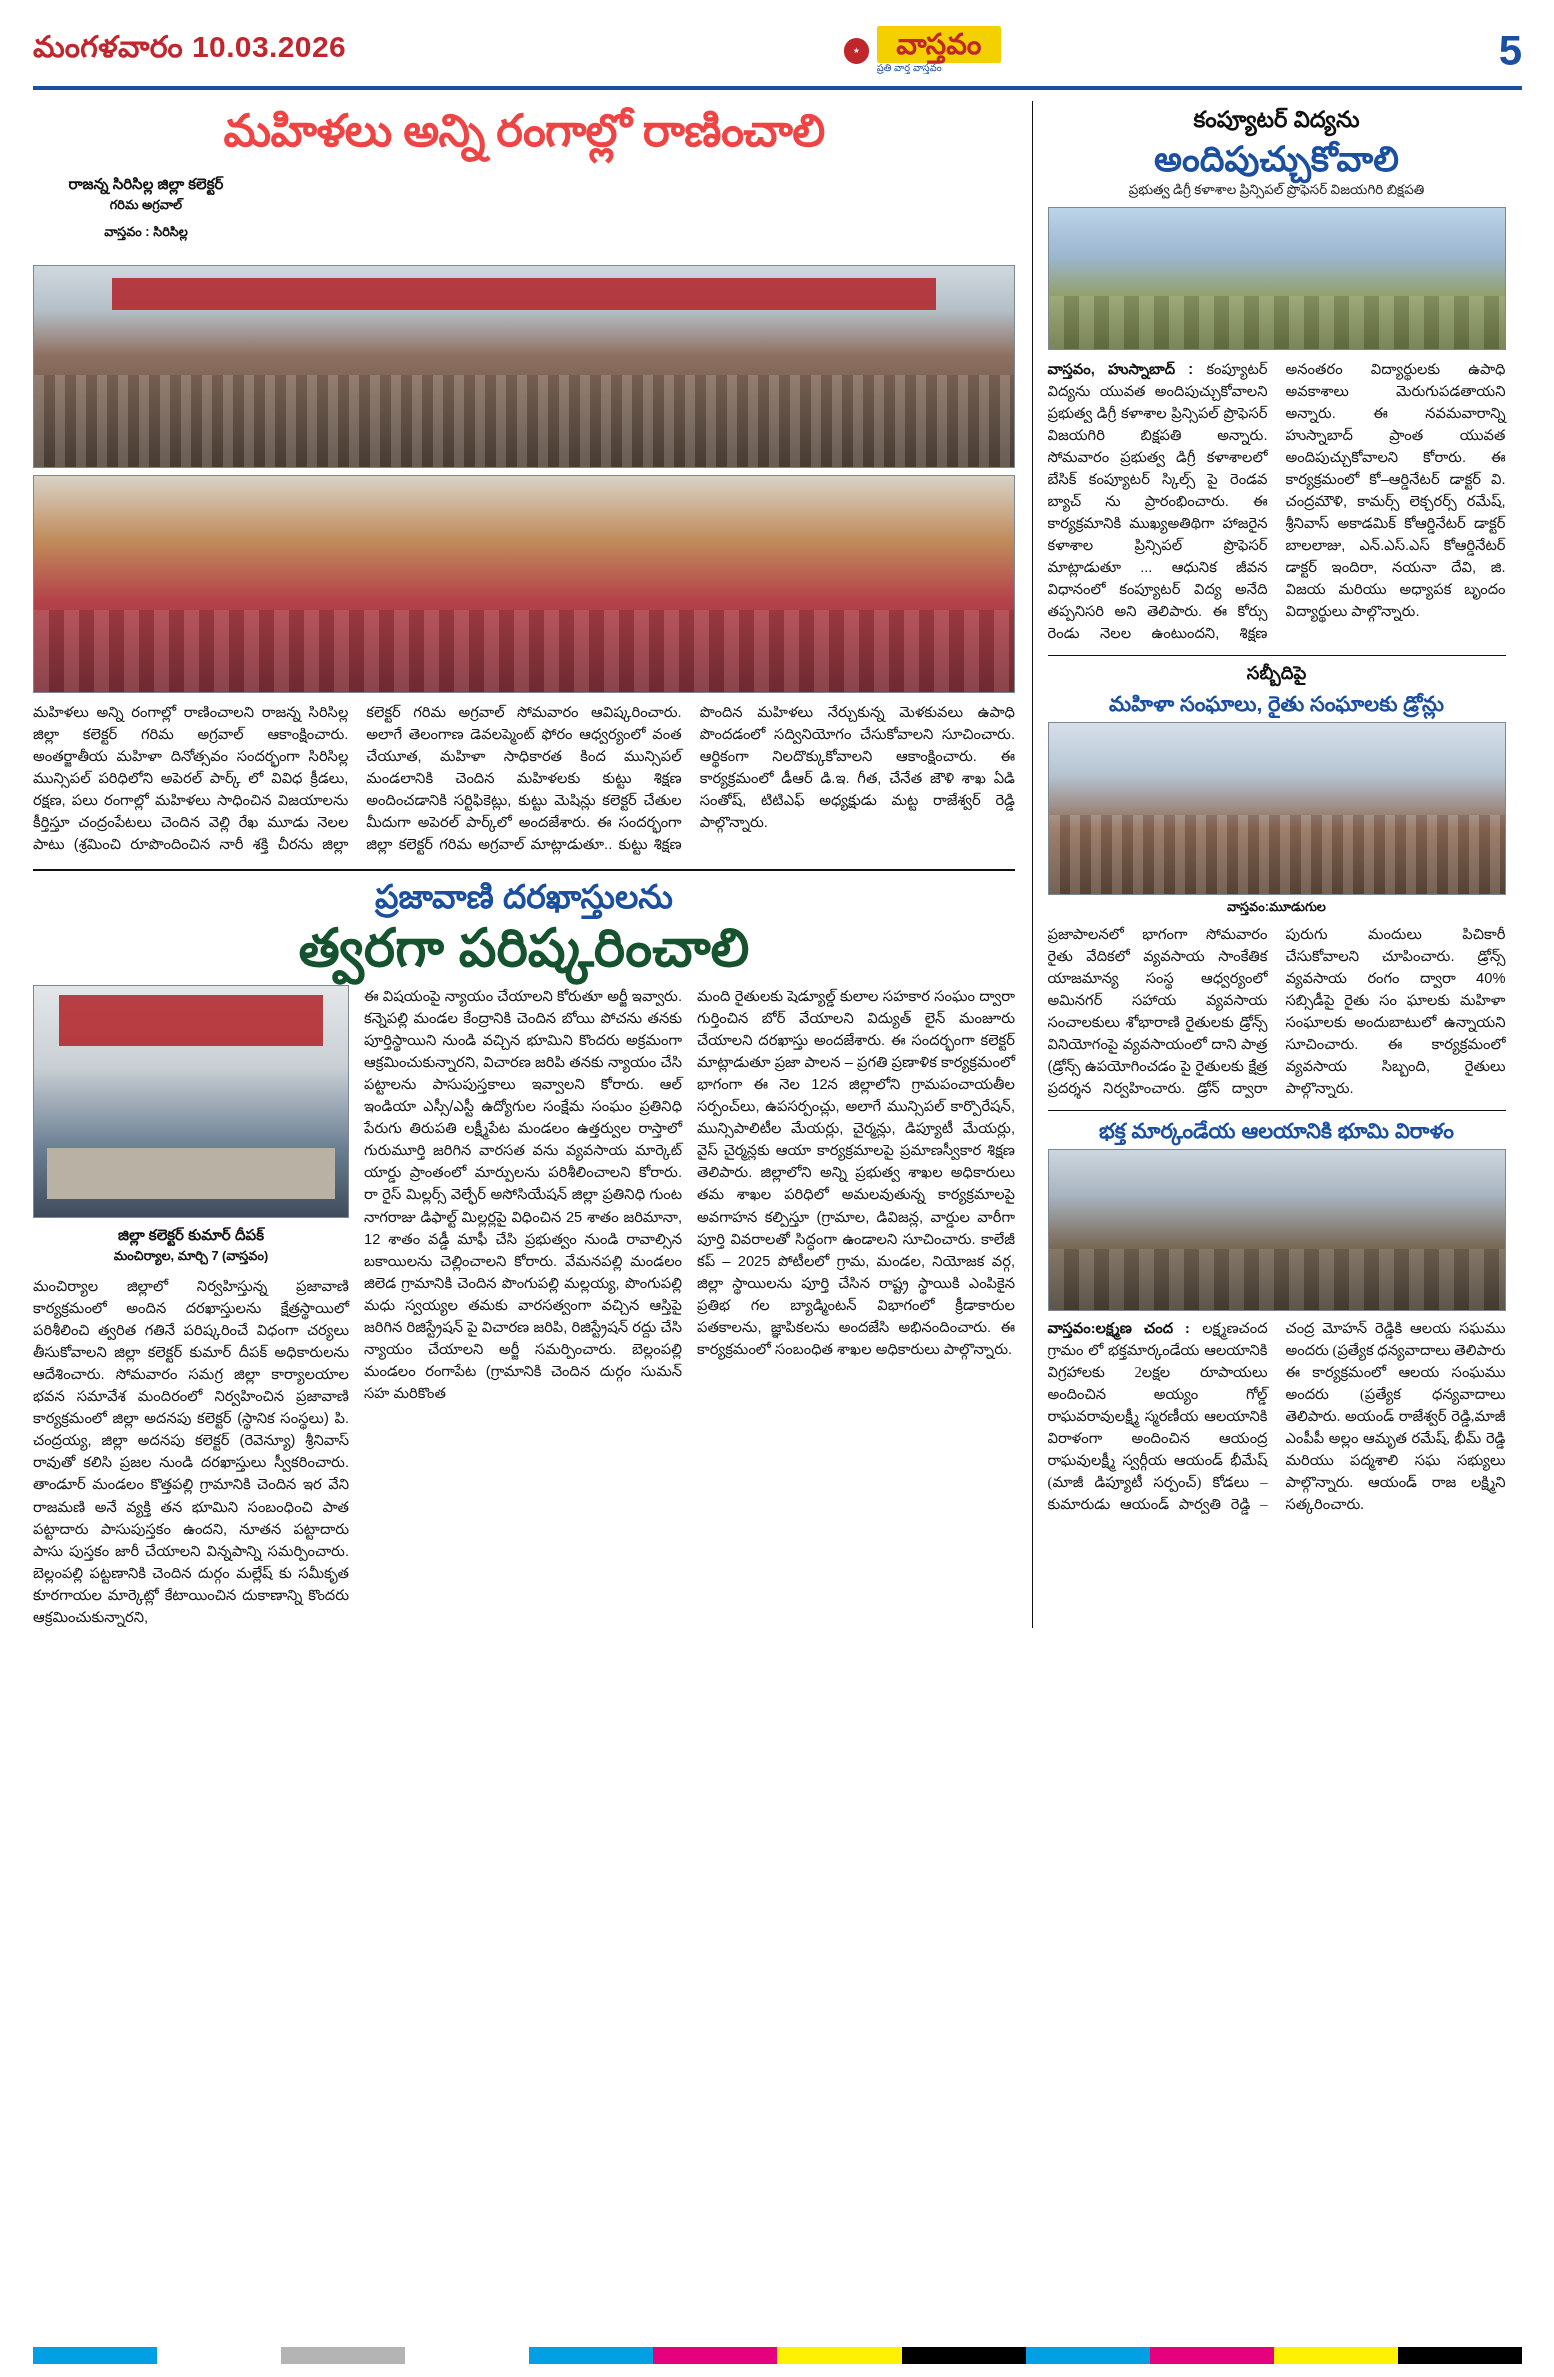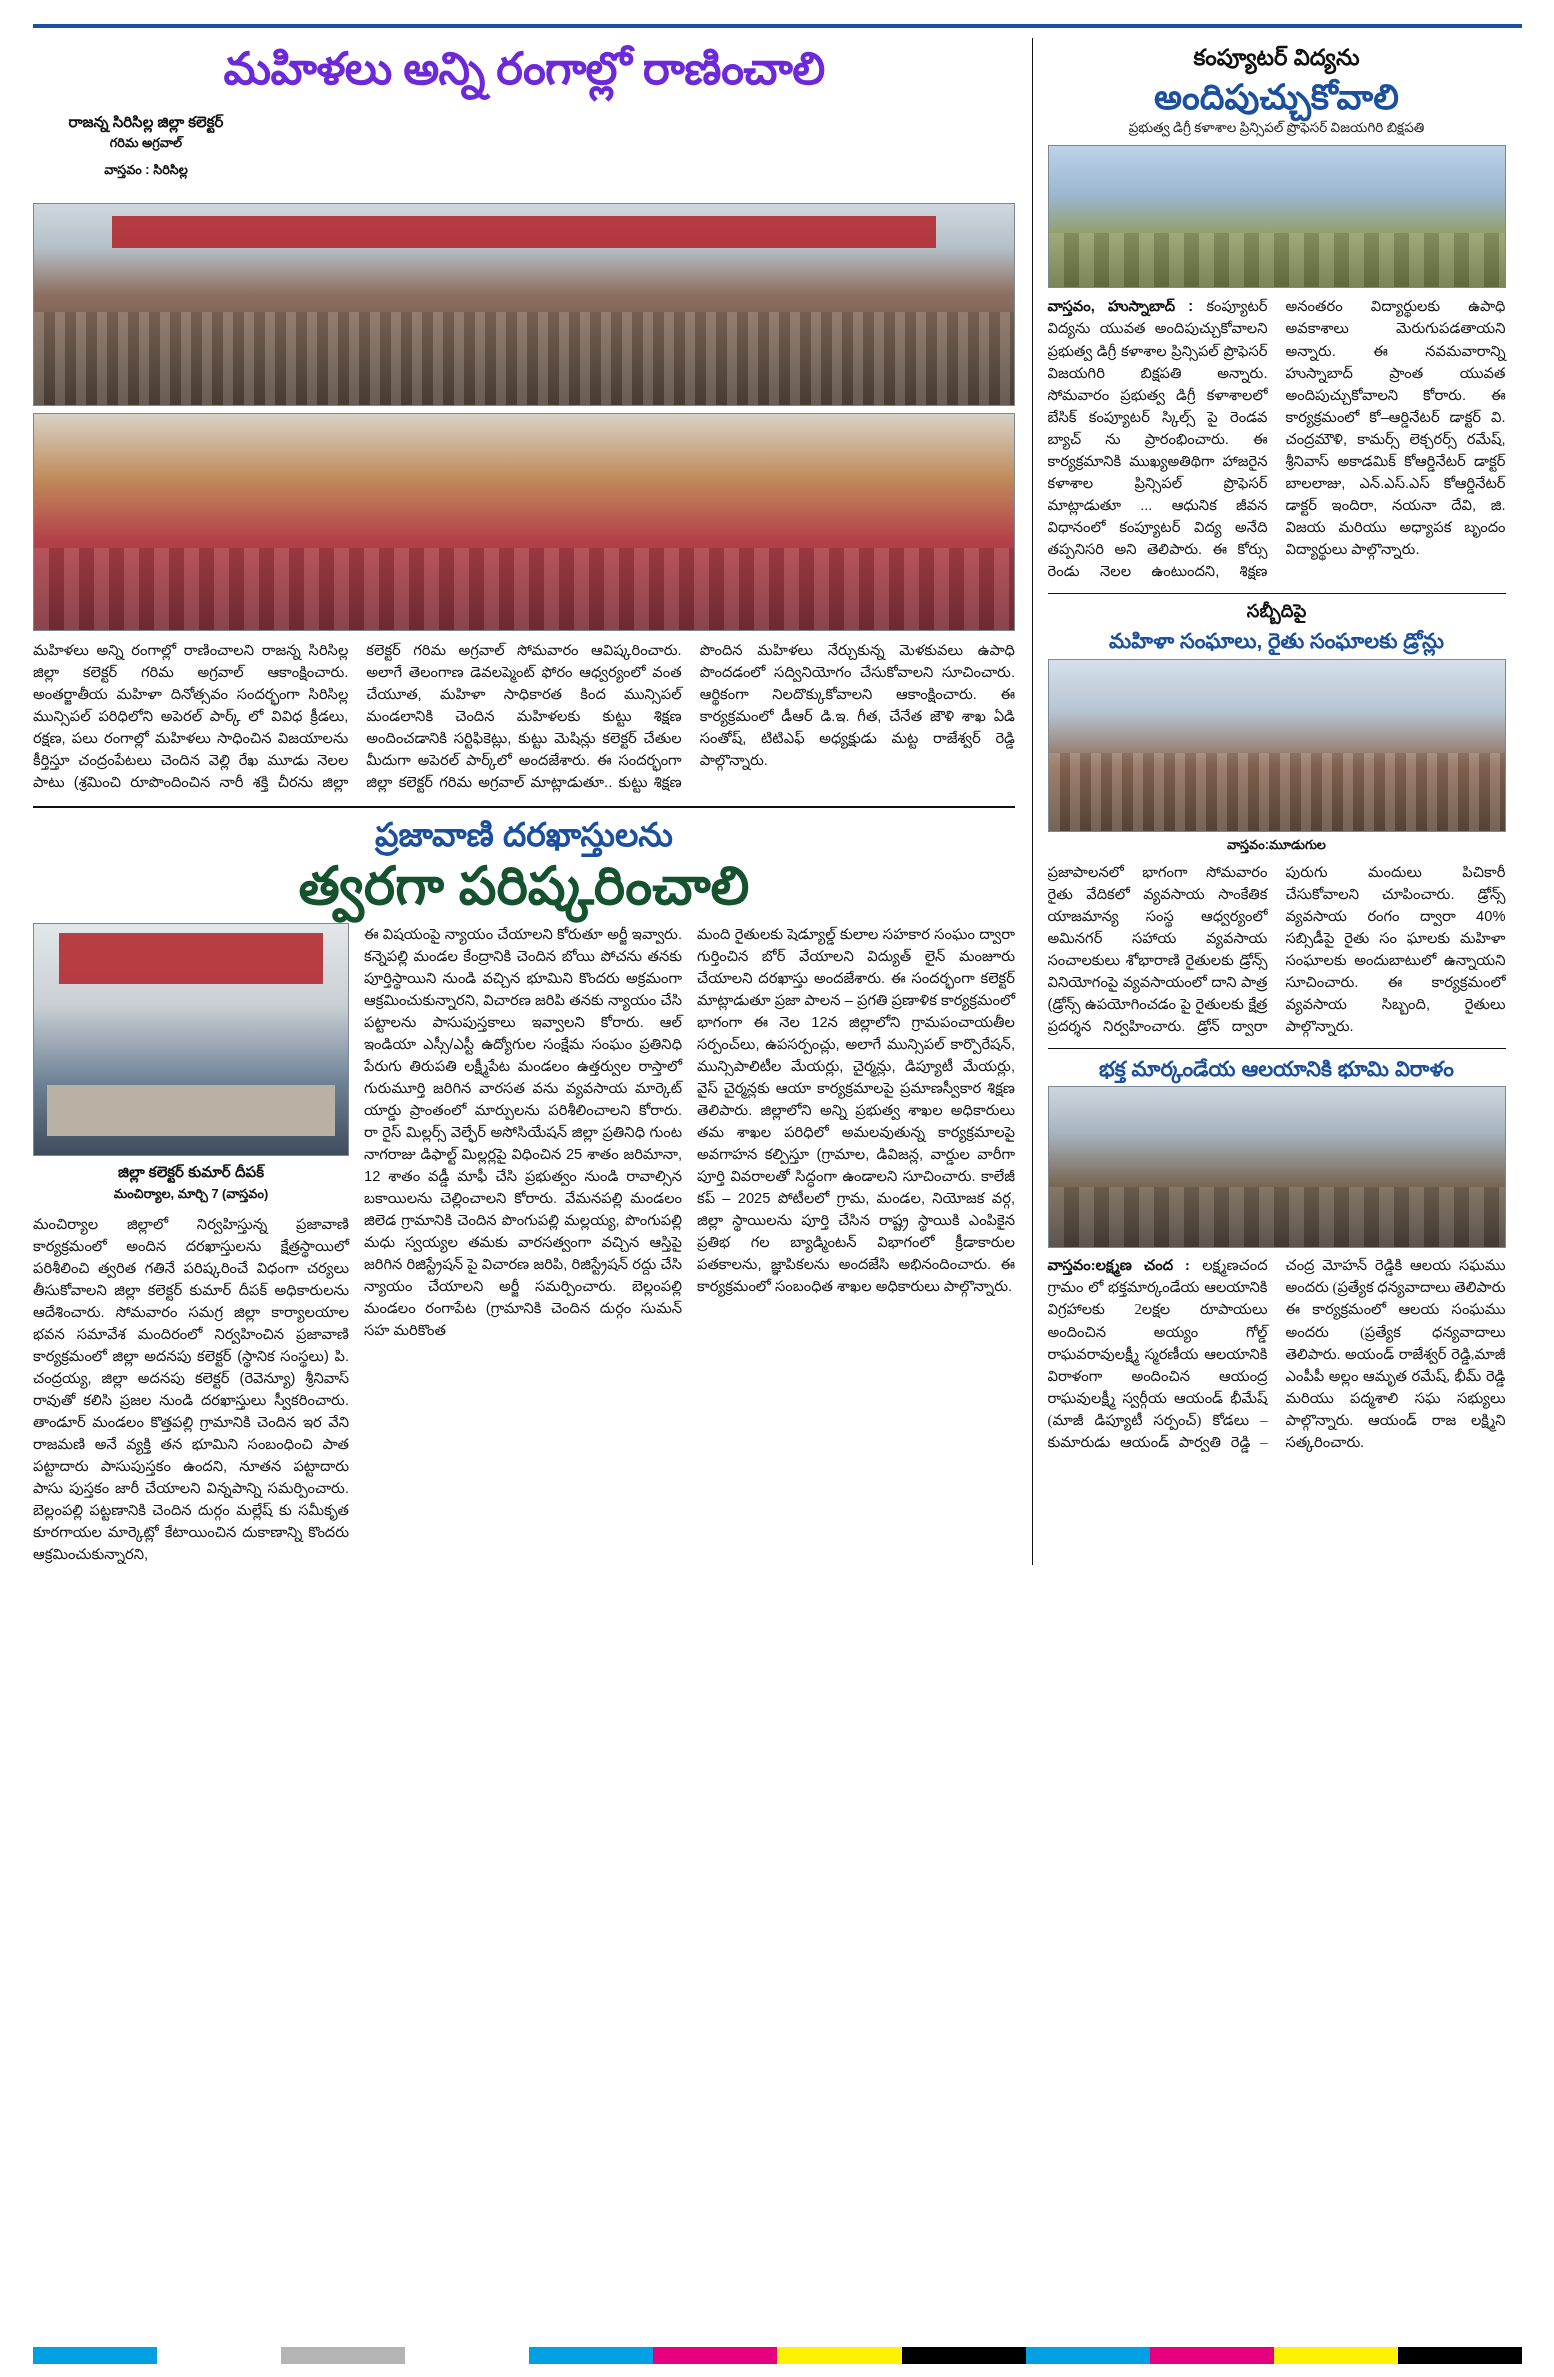--- a/index.html
+++ b/index.html
@@ -27,21 +27,21 @@
   .mast-page { font-size:42px; font-weight:bold; color:#1b4fa0; }
   .mast-rule { height:3.8px; background:#1b4fa0; margin-top:3px; }
 
   
   .content { display:flex; gap:16.5px; margin-top:10.5px; }
   .col-left { width:982px; }
   .col-right { width:474px; border-left:1.5px solid #111; padding-left:15px; }
 
   
   h1.hl-main {
-    color:#6d28d9; font-size:45px; font-weight:bold; margin:4.5px 0 10.5px 0;
+    color:#ef4444; font-size:45px; font-weight:bold; margin:4.5px 0 10.5px 0;
     text-align:center; letter-spacing:-0.8px; line-height:1.15;
   }
   h2.hl-blue { color:#1b4fa0; font-size:33px; font-weight:bold; text-align:center; margin:3px 0; line-height:1.15;}
   h2.hl-red-big { color:#14532d; font-size:53px; font-weight:bold; text-align:center; margin:1.5px 0 7.5px 0; line-height:1.1;}
   h3.hl-sm { color:#111; font-size:16.5px; font-weight:bold; text-align:center; margin:4.5px 0; line-height:1.3;}
   .sub-credit { font-size:13.5px; text-align:center; color:#222; margin-bottom:6px;font-family:Liberation Serif, serif; }
 
   
   .body-text { font-size:14.7px; line-height:1.5; text-align:justify; color:#111; }
   .caption { font-size:12.8px; font-weight:bold; text-align:center; margin:4.5px 0 6px 0; }
@@ -72,20 +72,33 @@
   
   .colorbar { position:absolute; left:33px; right:33px; bottom:13.5px; display:flex; gap:0; height:16.5px; }
   .colorbar span { flex:1; }
   .inline-bold { font-weight:bold; }
 </style>
 </head>
 <body>
 
 <div class="page">
 
+  <div class="masthead">
+    <div class="mast-date">మంగళవారం 10.03.2026</div>
+    <div class="logo-box">
+      <div class="logo-strip">
+        <div class="logo-badge">★</div>
+        <div>
+          <div class="logo-main">వాస్తవం</div>
+          <div class="logo-sub">ప్రతి వార్త వాస్తవం</div>
+        </div>
+      </div>
+    </div>
+    <div class="mast-page">5</div>
+  </div>
   <div class="mast-rule"></div>
 
   <div class="content">
 
     <div class="col-left">
 
       <div>
         <h1 class="hl-main">మహిళలు అన్ని రంగాల్లో రాణించాలి</h1>
 
         <div style="display:flex; gap:13.5px;flex-direction:column;">

